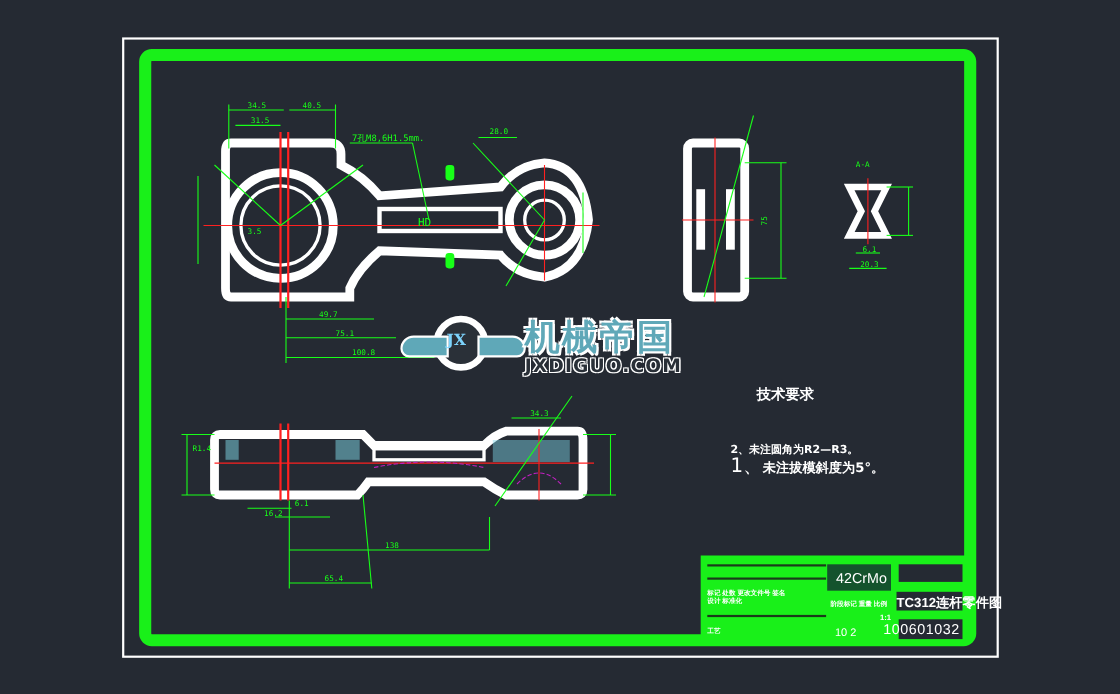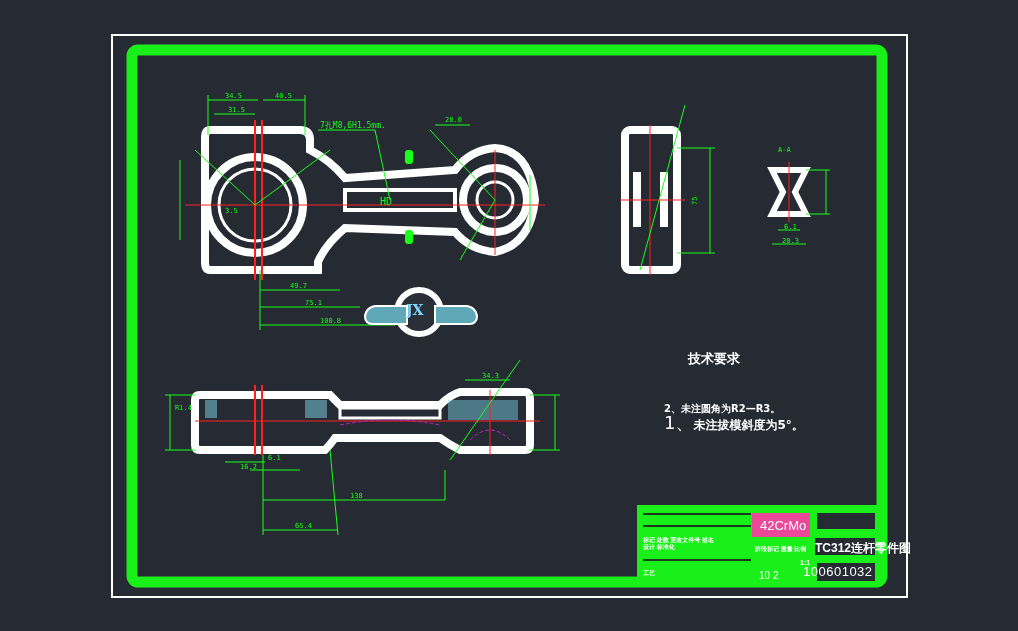--- a/index.html
+++ b/index.html
@@ -140,20 +140,22 @@
       <text x="175" y="410">R1.4</text>
     </g>
   </g>
 </svg>
 
 <div class="abs" style="left:362px;top:285px;width:295px;height:60px;">
   <div class="abs" style="left:32px;top:2px;width:50px;height:50px;border-radius:50%;border:6px solid #ffffff;box-sizing:border-box;background:#2a3038;"></div>
   <div class="abs" style="left:2px;top:20px;width:40px;height:16px;background:#5fa8b8;border-radius:30px 0 0 20px;border:2px solid #fff;"></div>
   <div class="abs" style="left:72px;top:20px;width:40px;height:16px;background:#5fa8b8;border-radius:0 30px 20px 0;border:2px solid #fff;"></div>
   <div class="abs" style="left:44px;top:17px;font-size:14px;font-weight:bold;color:#7dd3fc;font-family:'DejaVu Serif',serif;">JX</div>
+  <div class="abs" style="left:115px;top:0;font-size:32px;font-weight:bold;color:#5fa8b8;letter-spacing:2px;text-shadow:-2px -2px 0 #fff,2px -2px 0 #fff,-2px 2px 0 #fff,2px 2px 0 #fff;">机械帝国</div>
+  <div class="abs" style="left:115px;top:38px;font-size:17px;font-weight:bold;color:#2a3038;letter-spacing:1px;font-family:'DejaVu Sans',sans-serif;text-shadow:-1px -1px 0 #fff,1px -1px 0 #fff,-1px 1px 0 #fff,1px 1px 0 #fff;">JXDIGUO.COM</div>
 </div>
 
 <div class="abs note" style="left:688px;top:350px;font-size:13px;">技术要求</div>
 <div class="abs note" style="left:664px;top:411px;font-size:12px;">
   <span style="font-size:18px;font-weight:normal;">1、</span><span>未注拔模斜度为5°。</span>
 </div>
 <div class="abs note" style="left:664px;top:402px;font-size:10px;">
   <span>2、</span><span>未注圆角为R2—R3。</span>
 </div>
 
@@ -165,21 +167,21 @@
       <span>标记</span> <span>处数</span> <span>更改文件号</span> <span>签名</span>
     </div>
     <div class="tb-text" style="font-size:6px;line-height:7px;">
       <span>设计</span> <span>标准化</span>
     </div>
     <div style="height:2px;background:#1a3a1a;margin:8px 0 8px 0;width:100%;"></div>
     <div class="tb-text" style="font-size:6px;">
       <span>工艺</span>
     </div>
   </div>
-  <div class="abs" style="left:115px;top:8px;width:58px;height:24px;background:#ec4899;">
+  <div class="abs" style="left:115px;top:8px;width:58px;height:24px;background:#14532d;">
     <div class="tb-text" style="position:absolute;left:8px;top:5px;font-size:13px;font-weight:normal;">42CrMo</div>
   </div>
   <div class="abs" style="left:180px;top:8px;width:58px;height:16px;background:#252a33;"></div>
   <div class="abs tb-text" style="left:118px;top:40px;font-size:6px;">
     <span>阶段标记</span> <span>重量</span> <span>比例</span>
   </div>
   <div class="abs tb-text" style="left:163px;top:54px;font-size:7px;">1:1</div>
   <div class="abs tb-text" style="left:122px;top:65px;font-size:10px;font-weight:normal;">10  2</div>
   <div class="abs" style="left:178px;top:33px;width:60px;height:17px;background:#252a33;"></div>
   <div class="abs tb-text" style="left:178px;top:35px;font-size:12px;font-weight:bold;white-space:nowrap;">TC312连杆零件图</div>

